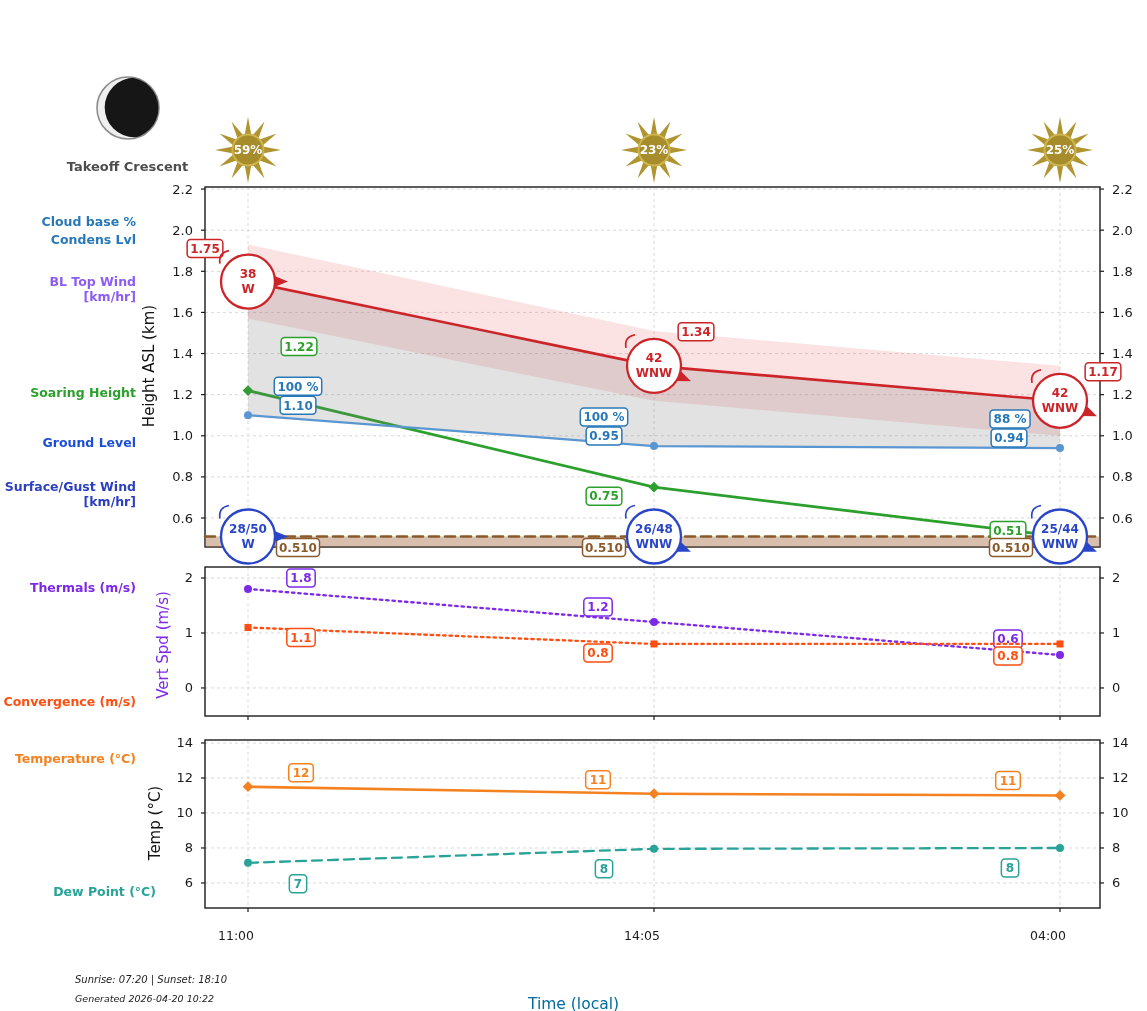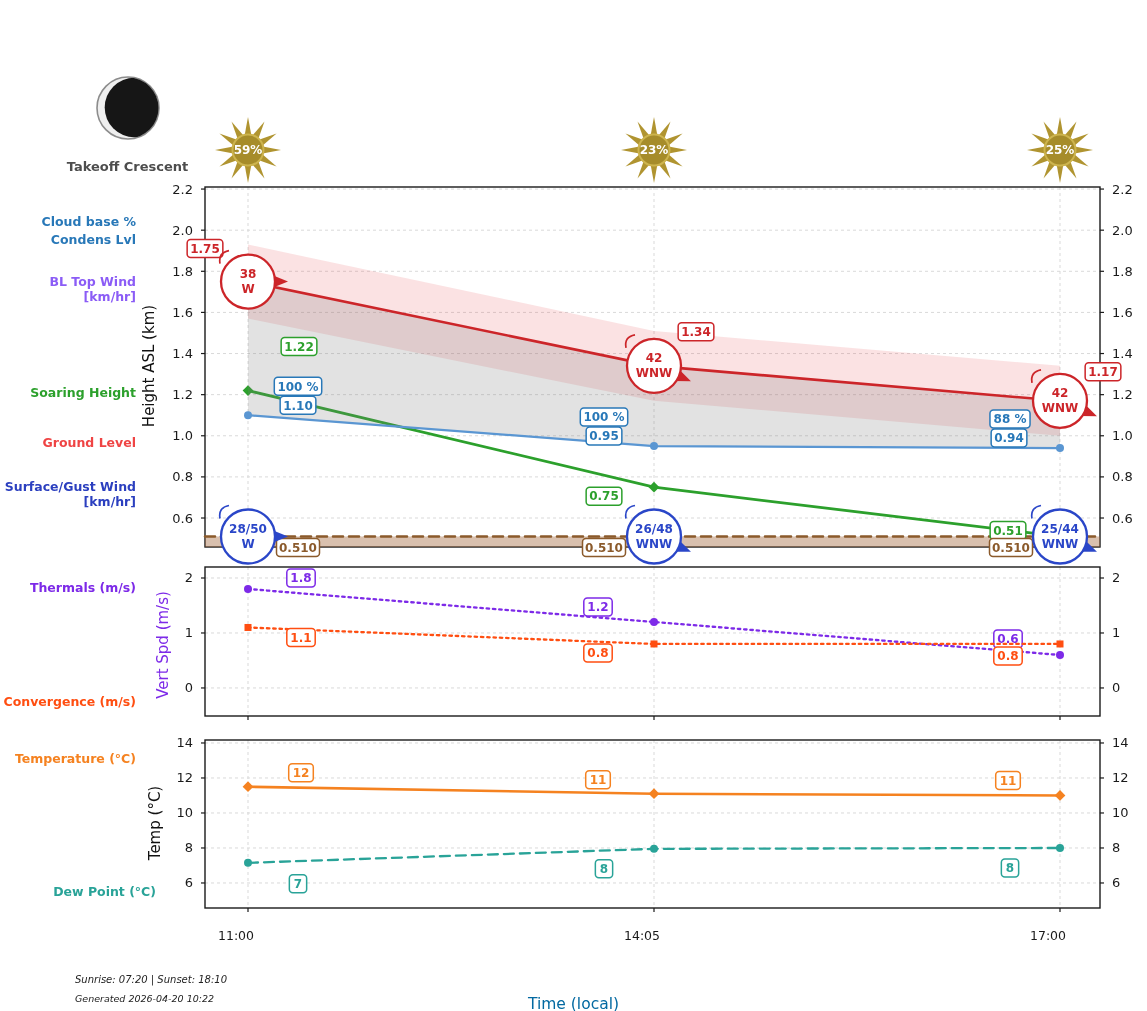--- a/index.html
+++ b/index.html
@@ -24,21 +24,21 @@
 <body>
 
 <div id="page">
   <div class="abs" id="moon-label">Takeoff Crescent</div>
 
   <div class="abs series-label" style="top: 181px; color: rgb(40, 120, 184); margin-top: 33px;">Cloud base %</div>
   <div class="abs series-label" style="top: 232px; color: rgb(40, 120, 184);">Condens Lvl</div>
   <div class="abs series-label" style="top: 274px; color: #8b5cf6;">BL Top Wind
 [km/hr]</div>
   <div class="abs series-label" style="top: 385px; color: rgb(44, 160, 44);">Soaring Height</div>
-  <div class="abs series-label" style="top: 435px; color: #ef4444;">Ground Level</div>
+  <div class="abs series-label" style="top: 435px; color: #1d4ed8;">Ground Level</div>
   <div class="abs series-label" style="top: 479px; color: rgb(43, 63, 191);">Surface/Gust Wind
 [km/hr]</div>
   <div class="abs series-label" style="top: 580px; color: rgb(125, 42, 232);">Thermals (m/s)</div>
   <div class="abs series-label" style="top: 694px; color: rgb(255, 78, 17);">Convergence (m/s)</div>
   <div class="abs series-label" style="top: 751px; color: rgb(245, 130, 32);">Temperature (°C)</div>
   <div class="abs series-label" style="top: 884px; color: rgb(41, 163, 152); padding-left: 20px;">Dew Point (°C)</div>
 
   <div class="abs ylab" id="ylab-main">Height ASL (km)</div>
   <div class="abs ylab" id="ylab-vert" style="color:#7d2ae8">Vert Spd (m/s)</div>
   <div class="abs ylab" id="ylab-temp">Temp (°C)</div>
@@ -389,17 +389,17 @@
         <polygon points="1027,150 1045.3950040749194,153.41966285302783 1045.3950040749194,146.58033714697217" fill="#b09430"></polygon>
         <polygon points="1031.4211616751136,133.5 1045.6418710801981,145.65901694055975 1049.061533933226,139.73598713435962" fill="#b09430"></polygon>
         <polygon points="1043.5,121.42116167511354 1049.7359871343597,139.0615339332259 1055.6590169405597,135.64187108019806" fill="#b09430"></polygon>
         <circle cx="1060" cy="150" r="15.5" fill="#a68c2a" stroke="#cdb44e" stroke-width="2"></circle>
         <text x="1060" y="154.3" text-anchor="middle" font-size="12" font-weight="bold" fill="#ffffff">25%</text>
       </g>
     </svg>
 
   <div class="abs xtick" style="left:218px">11:00</div>
   <div class="abs xtick" style="left:624px">14:05</div>
-  <div class="abs xtick" style="left:1030px">17:00</div>
+  <div class="abs xtick" style="left:1030px">04:00</div>
   <div class="abs" id="xlabel">Time (local)</div>
   <div class="abs" id="footer1">Sunrise: 07:20 | Sunset: 18:10</div>
   <div class="abs" id="footer2">Generated 2026-04-20 10:22</div>
 </div>
 
 </body></html>

